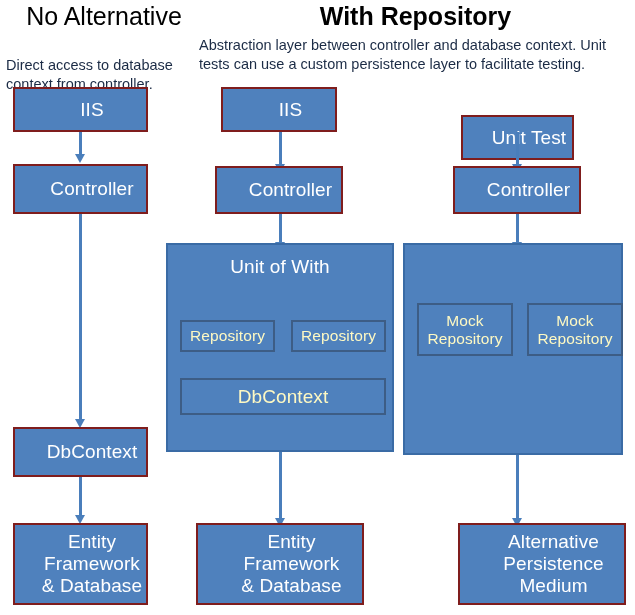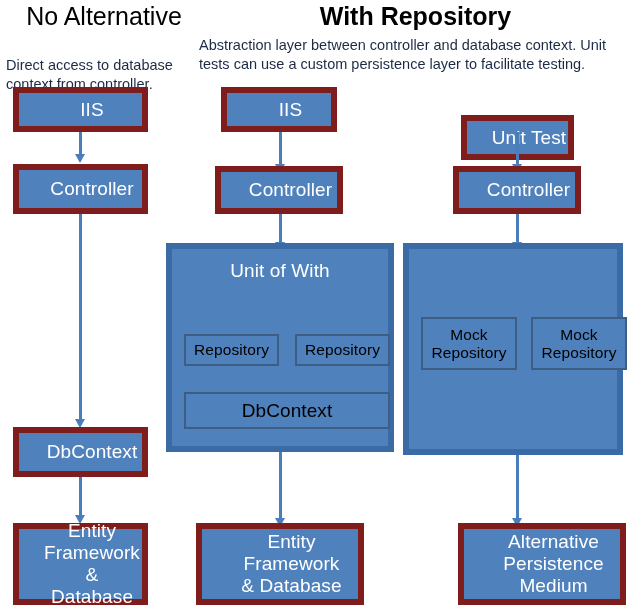--- a/index.html
+++ b/index.html
@@ -36,21 +36,21 @@
     line-height: 19px;
     color: #1b2b45;
     text-align: left;
   }
 
   
   .node {
     position: absolute;
     box-sizing: border-box;
     background: #4f81bd;
-    border: 6px solid #7f1d1d;
+    border: 2px solid #7f1d1d;
     color: #ffffff;
     display: flex;
     align-items: center;
     justify-content: center;
     text-align: center;
     font-size: 19px;
     line-height: 22px;
     letter-spacing: 0.1px;
     white-space: pre-line;
     padding-left: 23px;
@@ -66,29 +66,28 @@
     text-align: center;
     font-size: 19px;
     line-height: 22px;
     color: #ffffff;
   }
   .inner {
     position: absolute;
     box-sizing: border-box;
     background: #4f81bd;
     border: 2px solid #3d5d85;
-    color: #000000;
+    color: #fef9c3;
     display: flex;
     align-items: center;
     justify-content: center;
     text-align: center;
     font-size: 15.5px;
     line-height: 18px;
     white-space: pre-line;
-    margin-top: 10px;
   }
   .inner.wide {
     font-size: 19px;
     line-height: 22px;
   }
 
   
   .arrow {
     position: absolute;
     width: 0;

